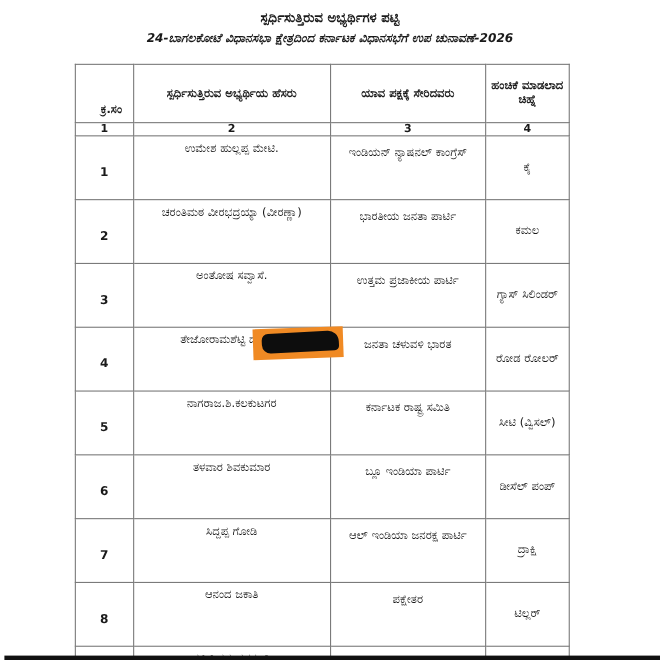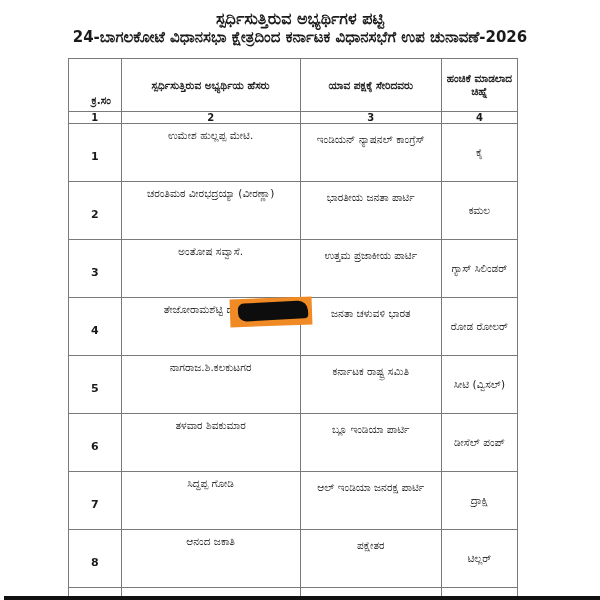--- a/index.html
+++ b/index.html
@@ -18,26 +18,27 @@
     .doc-title {
       position: absolute;
       left: 0;
       width: 600px;
       text-align: center;
       font-weight: bold;
       white-space: nowrap;
     }
     .title-line-1 {
       top: 9px;
-      font-size: 16px;
+      font-size: 12px;
       text-align: center;
     }
     .title-line-2 {
       top: 28px;
-      font-size: 15px;
+      font-size: 11px;
+      font-style: italic;
     }
     table.candidates {
       position: absolute;
       left: 68px;
       top: 58px;
       width: 450px;
       border-collapse: collapse;
       table-layout: fixed;
       font-size: 10.5px;
     }

